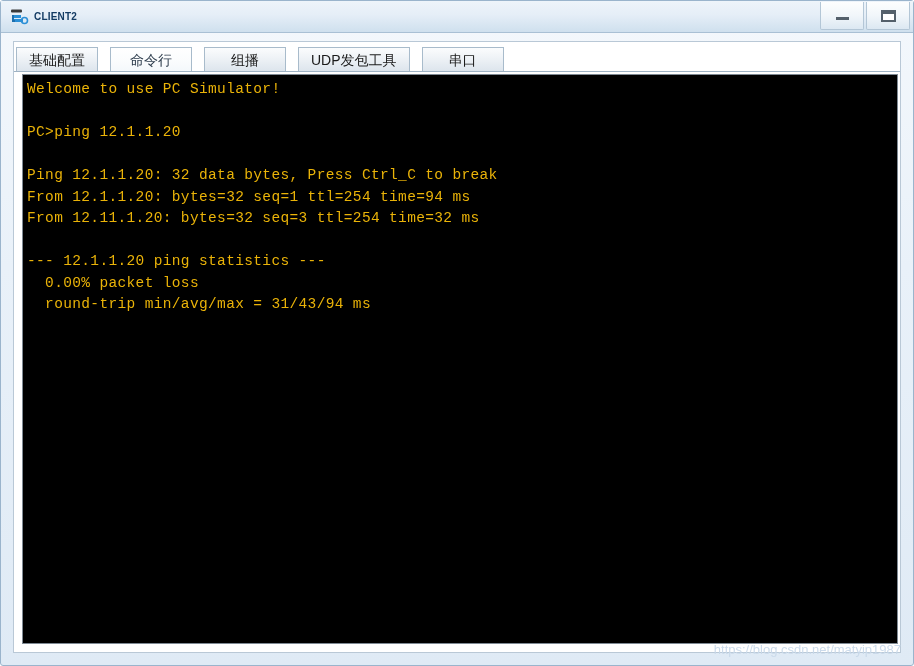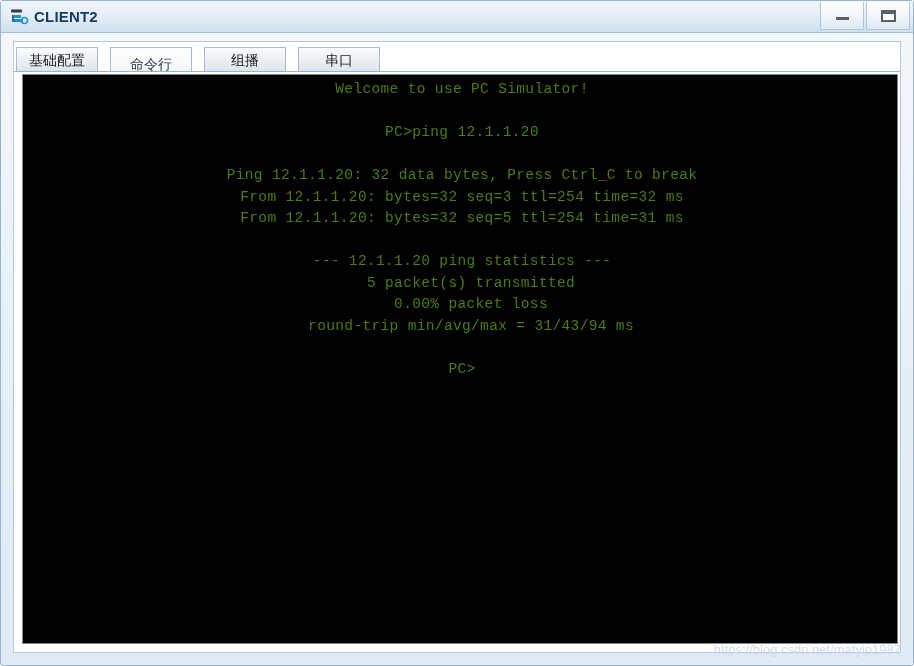--- a/index.html
+++ b/index.html
@@ -41,21 +41,21 @@
     box-sizing: border-box;
   }
   .app-icon {
     width: 20px;
     height: 20px;
     position: relative;
     flex: 0 0 20px;
     margin-right: 5px;
   }
   .title-text {
-    font-size: 15px;
+    font-size: 10px;
     font-weight: bold;
     color: #143c64;
     letter-spacing: 0.2px;
     line-height: 32px;
     font-family: "Liberation Sans", sans-serif;
   }
   .win-buttons {
     position: absolute;
     right: 3px;
     top: 1px;
@@ -134,21 +134,20 @@
     background: linear-gradient(180deg,#fbfcfd 0%, #eef2f6 45%, #dde5ed 100%);
     border: 1px solid #a8bbcb;
     border-bottom: none;
     font-family: "Liberation Sans", sans-serif;
     line-height: 1;
     white-space: nowrap;
   }
   .tab.selected {
     background: linear-gradient(180deg,#ffffff 0%, #fafcfd 60%, #f4f8fb 100%);
     color: #2e3d4d;
-    align-items: flex-end;
   }
 
   
   .terminal-wrap {
     flex: 1 1 auto;
     padding: 2px 2px 8px 8px;
     box-sizing: border-box;
     background: #ffffff;
     display: flex;
   }
@@ -157,25 +156,24 @@
     background: #000000;
     border: 1px solid #7f8a94;
     box-sizing: border-box;
     overflow: hidden;
     padding: 4px 0 0 4px;
   }
   .term-line {
     font-family: "Liberation Mono", "DejaVu Sans Mono", monospace;
     font-size: 14.5px;
     line-height: 21.5px;
-    color: #4d7c0f;
+    color: #eab308;
     white-space: pre;
     letter-spacing: 0.35px;
     height: 21.5px;
-    text-align: center;
   }
 
   
   .watermark {
     position: absolute;
     right: 12px;
     bottom: 8px;
     font-size: 13px;
     color: #c9d9ea;
     font-family: "Liberation Sans", sans-serif;
@@ -218,40 +216,41 @@
         <div class="tab">
           <span>基础配置</span>
         </div>
         <div class="tab selected">
           <span>命令行</span>
         </div>
         <div class="tab">
           <span>组播</span>
         </div>
         <div class="tab">
+          <span>UDP发包工具</span>
+        </div>
+        <div class="tab">
           <span>串口</span>
         </div>
       </div>
 
       <div class="terminal-wrap">
         <div class="terminal" id="terminal">
             <div class="term-line">Welcome to use PC Simulator!</div>
             <div class="term-line">&nbsp;</div>
             <div class="term-line">PC&gt;ping 12.1.1.20</div>
             <div class="term-line">&nbsp;</div>
             <div class="term-line">Ping 12.1.1.20: 32 data bytes, Press Ctrl_C to break</div>
-            <div class="term-line">From 12.1.1.20: bytes=32 seq=3 ttl=254 time=32 ms</div>
-            <div class="term-line">From 12.1.1.20: bytes=32 seq=5 ttl=254 time=31 ms</div>
+            <div class="term-line">From 12.1.1.20: bytes=32 seq=1 ttl=254 time=94 ms</div>
+            <div class="term-line">From 12.11.1.20: bytes=32 seq=3 ttl=254 time=32 ms</div>
             <div class="term-line">&nbsp;</div>
             <div class="term-line">--- 12.1.1.20 ping statistics ---</div>
-            <div class="term-line">  5 packet(s) transmitted</div>
             <div class="term-line">  0.00% packet loss</div>
             <div class="term-line">  round-trip min/avg/max = 31/43/94 ms</div>
             <div class="term-line">&nbsp;</div>
-            <div class="term-line">PC&gt;</div>
           </div>
       </div>
 
     </div>
   </div>
 
   <div class="watermark">https://blog.csdn.net/matyip1987</div>
 </div>
 
 </body></html>

